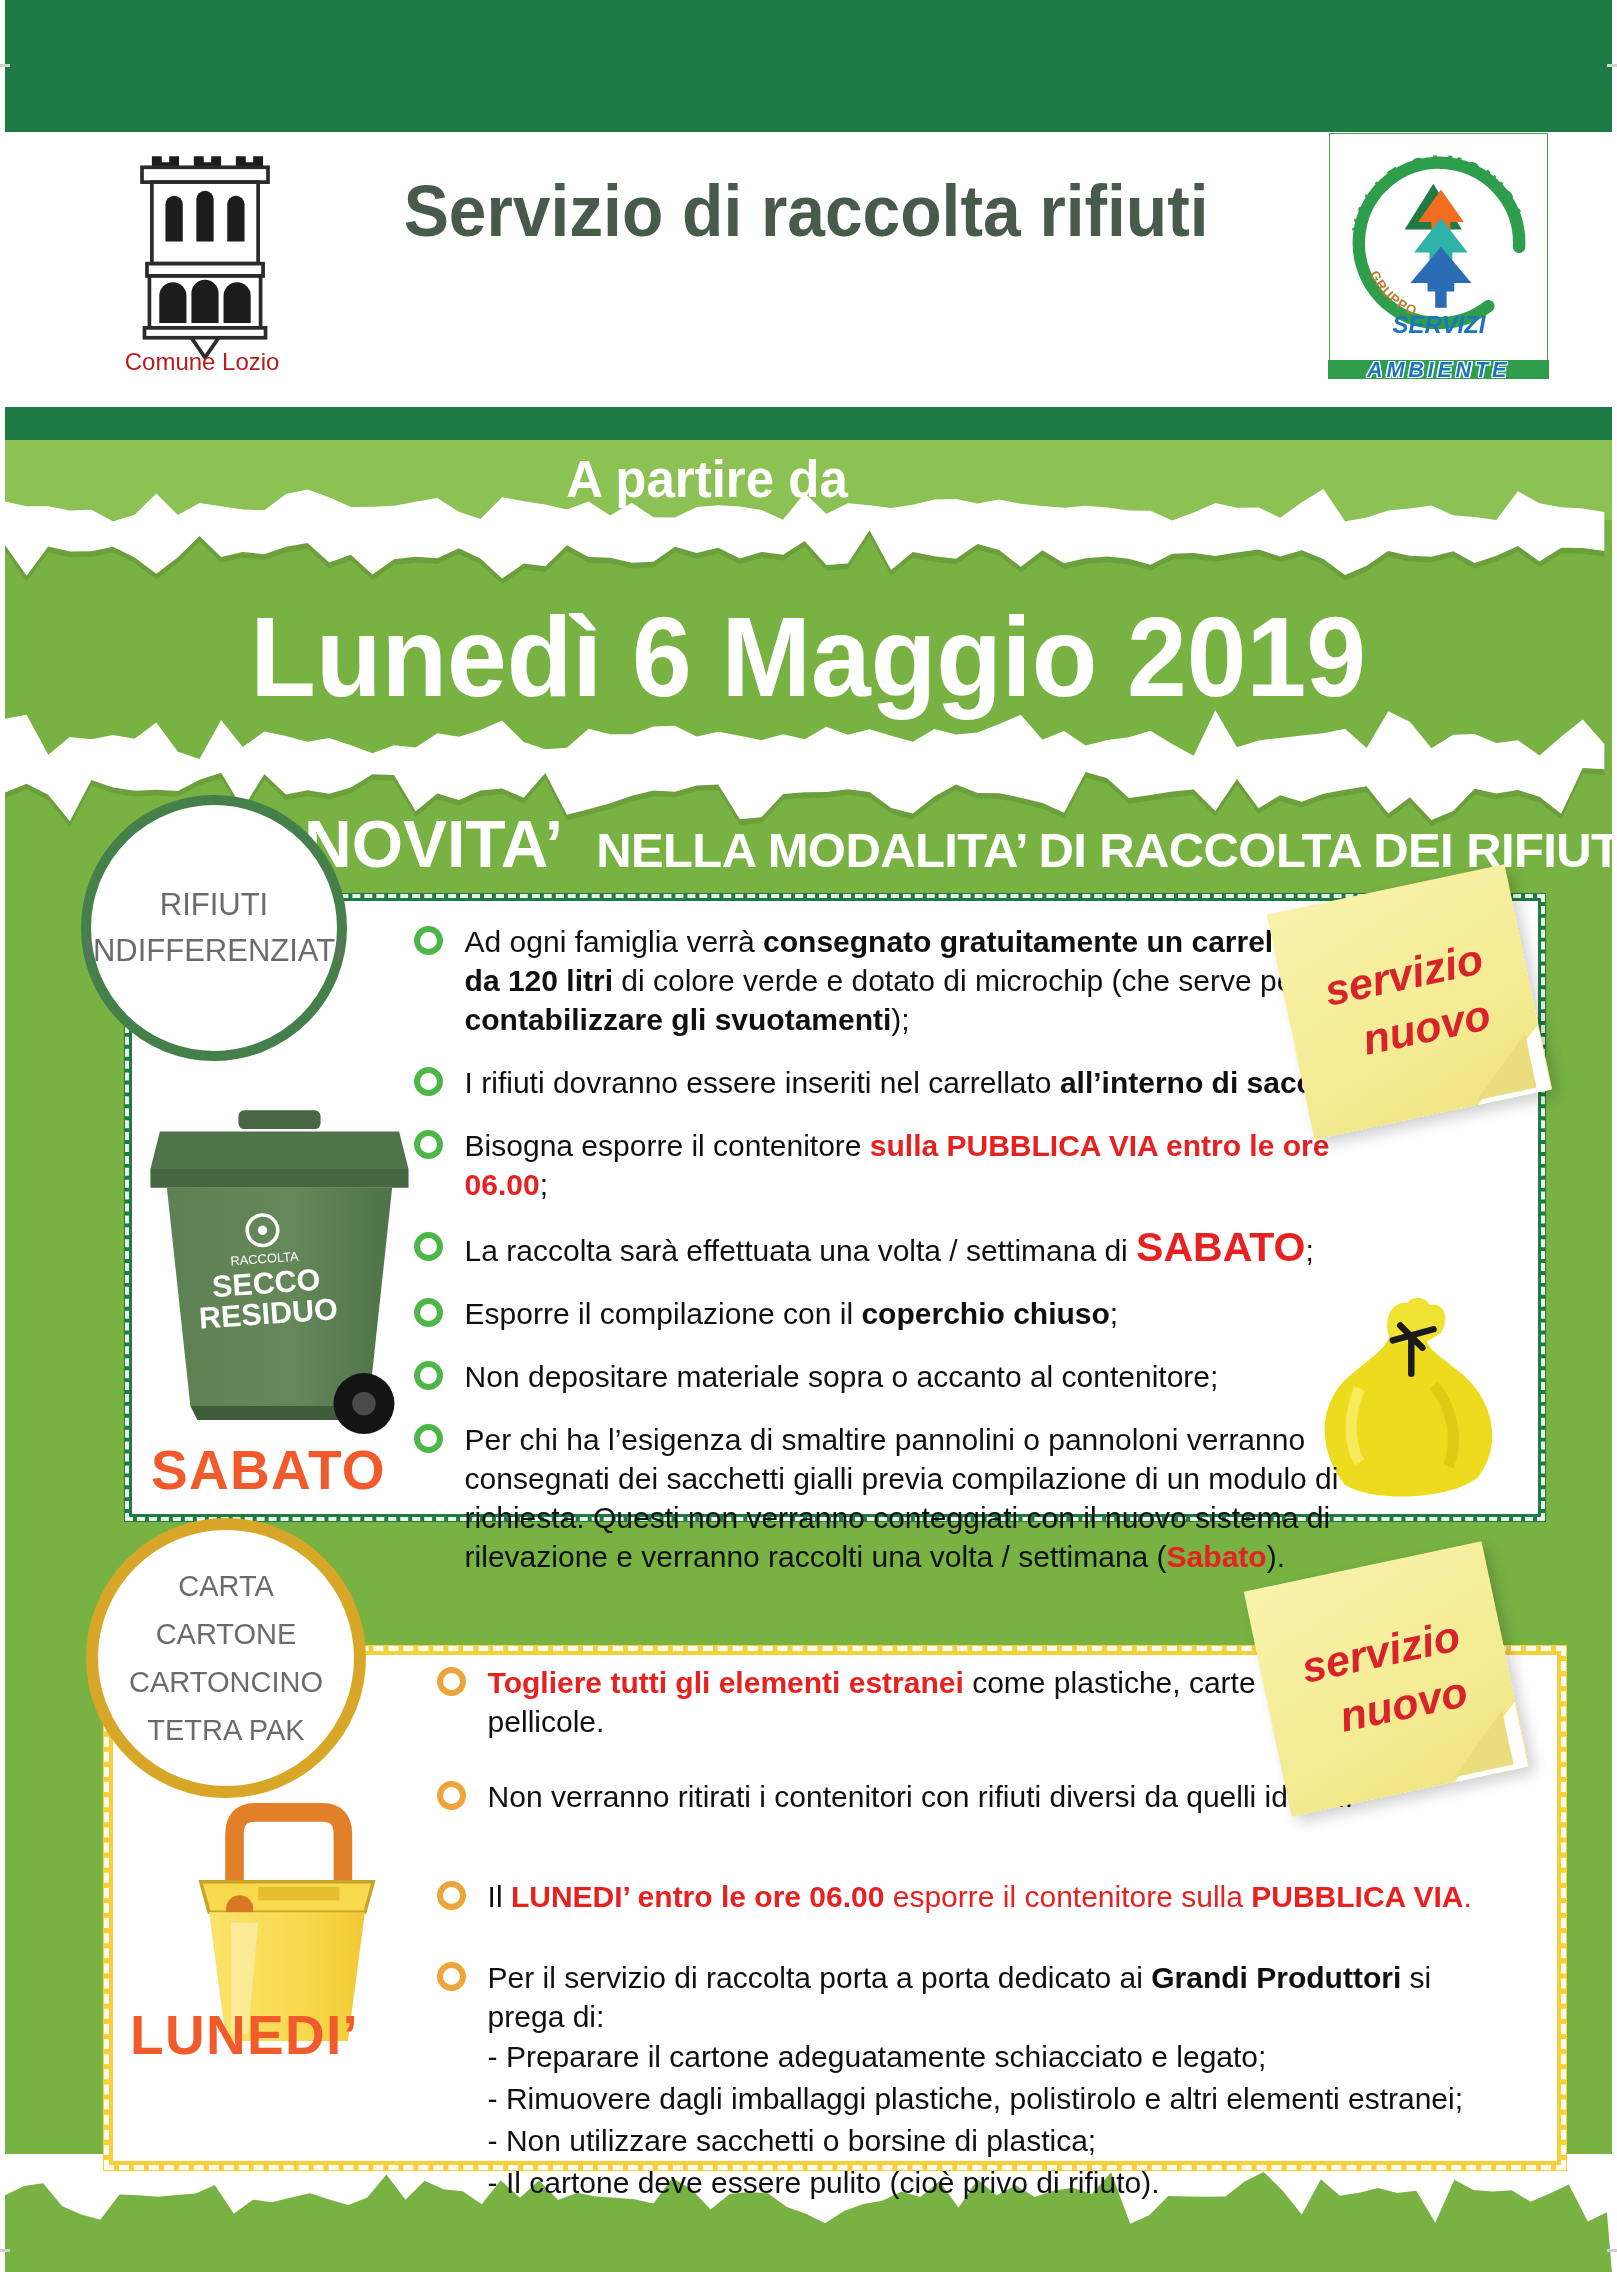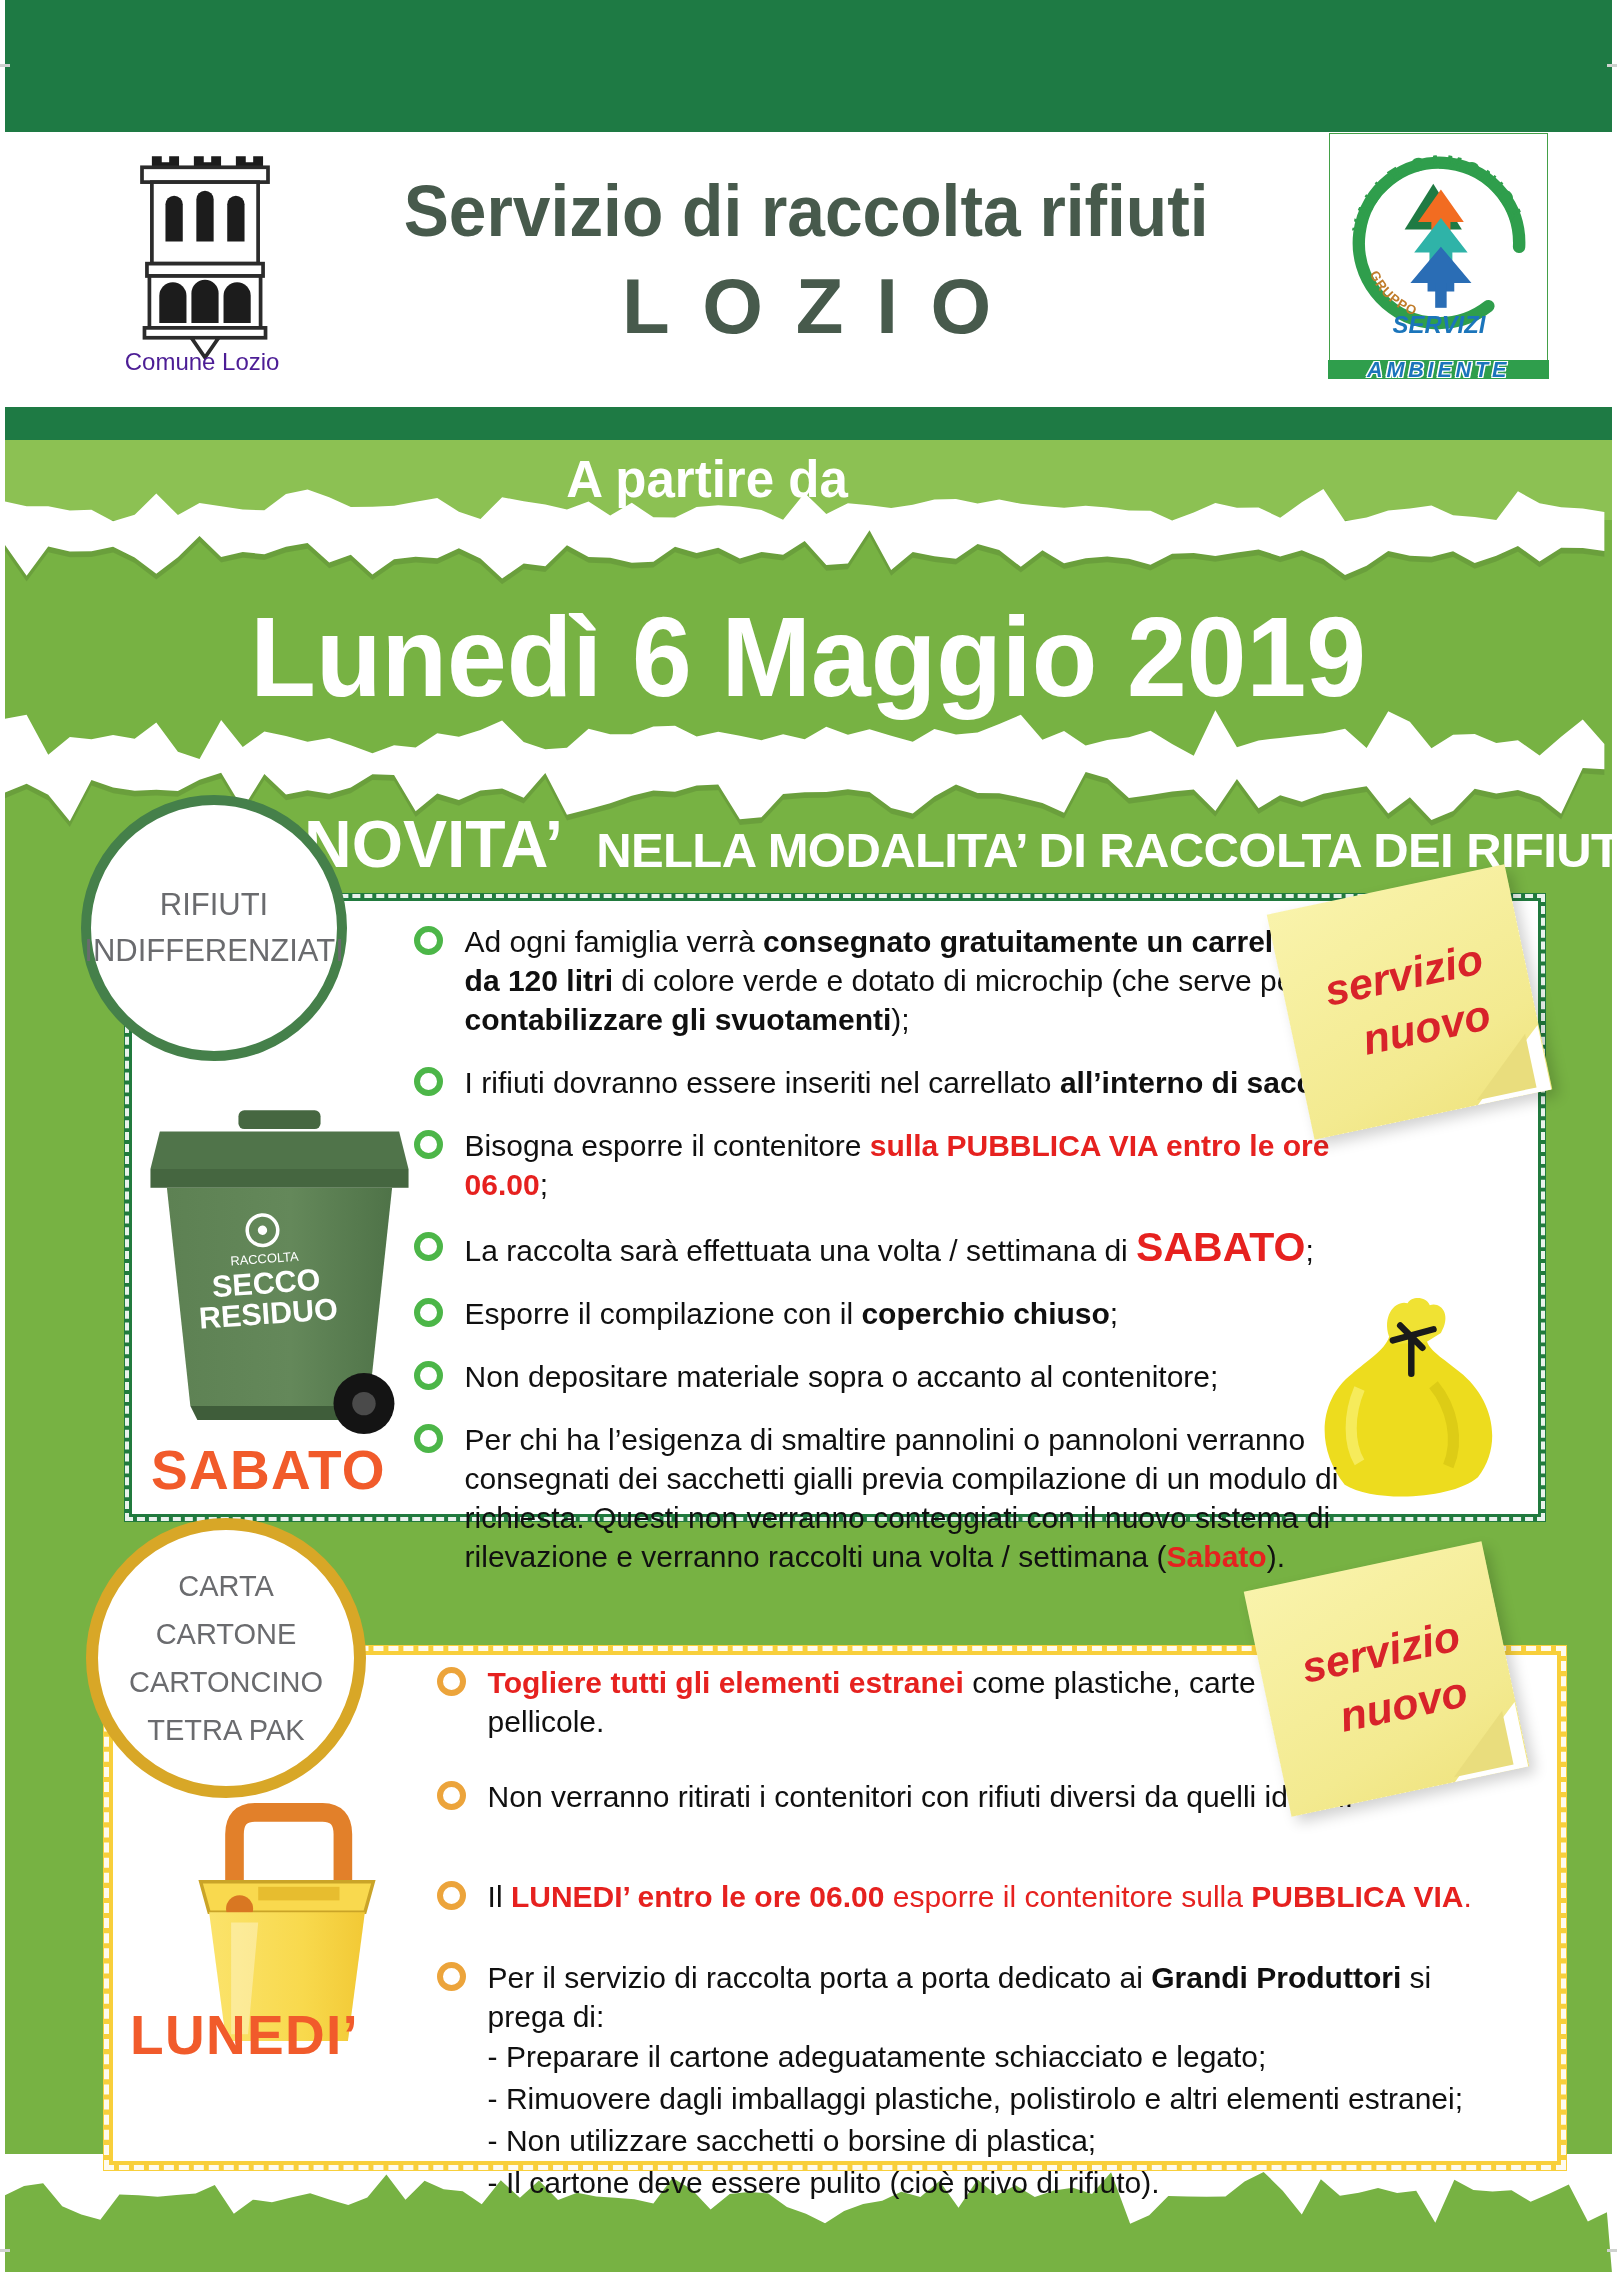--- a/index.html
+++ b/index.html
@@ -5,21 +5,21 @@
   html,body{margin:0;padding:0;background:#e8e8e8;}
   .page{position:relative;width:1617px;height:2273px;background:#ffffff;margin:0 auto;
         font-family:"Liberation Sans", sans-serif;overflow:hidden;}
   .abs{position:absolute;}
 
   
   .topbar{left:5.1px;right:5.1px;top:0;height:132px;background:#1e7a44;z-index:2;}
   .cropmark{width:10.2px;height:3.2px;background:#cfd2cf;z-index:9;}
   .header{left:5.1px;right:5.1px;top:132px;height:275px;background:#ffffff;z-index:2;}
   .castle{left:76px;top:18px;width:248px;height:210px;}
-  .comune-label{left:57px;top:216px;width:280px;text-align:center;font-size:24px;color:#4c1d95;}
+  .comune-label{left:57px;top:216px;width:280px;text-align:center;font-size:24px;color:#b91c1c;}
   .title-wrap{left:331px;top:38px;width:941px;text-align:center;color:#475a4c;}
   .title-main{display:inline-block;font-size:72px;font-weight:700;transform:scaleX(.94);white-space:nowrap;}
   .title-city{margin-top:9px;font-size:78px;font-weight:700;letter-spacing:.42em;text-indent:.42em;white-space:nowrap;}
   .logo-box{left:1324px;top:1.3px;width:217px;height:240px;background:#fff;border:1.9px solid #43a047;}
   .logo-box svg{position:absolute;left:3.8px;top:1.3px;}
   .logo-banner{position:absolute;left:-1.9px;right:-1.9px;bottom:-5.1px;height:19px;background:#2f9e4c;
       display:flex;align-items:center;justify-content:center;font-size:21.6px;font-weight:700;
       font-style:italic;color:#1b75bb;letter-spacing:3.8px;
       text-shadow:-1.3px -1.3px 0 #fff,1.3px -1.3px 0 #fff,-1.3px 1.3px 0 #fff,1.3px 1.3px 0 #fff;}
 
@@ -127,21 +127,20 @@
         <path d="M83,74 v-30 a7,7 0 0 1 14,0 v30 z"></path>
         <path d="M28,140 v-22 a11,11 0 0 1 22,0 v22 z"></path>
         <path d="M54,140 v-24 a11,11 0 0 1 22,0 v24 z"></path>
         <path d="M80,140 v-22 a11,11 0 0 1 22,0 v22 z"></path>
       </g>
     </svg>
     <div class="abs comune-label">Comune Lozio</div>
 
     <div class="abs title-wrap">
       <span class="title-main">Servizio di raccolta rifiuti</span>
-      <div class="title-city">LOZIO</div>
     </div>
 
     <div class="abs logo-box">
       <svg width="210" height="210" viewBox="0 0 220 220">
         <circle cx="110" cy="112" r="84" fill="none" stroke="#2f9e4c" stroke-width="13" stroke-dasharray="455 72" transform="rotate(52 110 112)" stroke-linecap="round"></circle>
         <path id="arcT" d="M 32 112 A 78 78 0 1 1 188 112" fill="none"></path>
         <text font-size="20" font-weight="bold" fill="#2f9e4c" letter-spacing="2.5">
           <textPath href="#arcT" startOffset="4%">VALLE CAMONICA</textPath>
         </text>
         <polygon points="104,50 134,98 74,98" fill="#1f7a43"></polygon>

